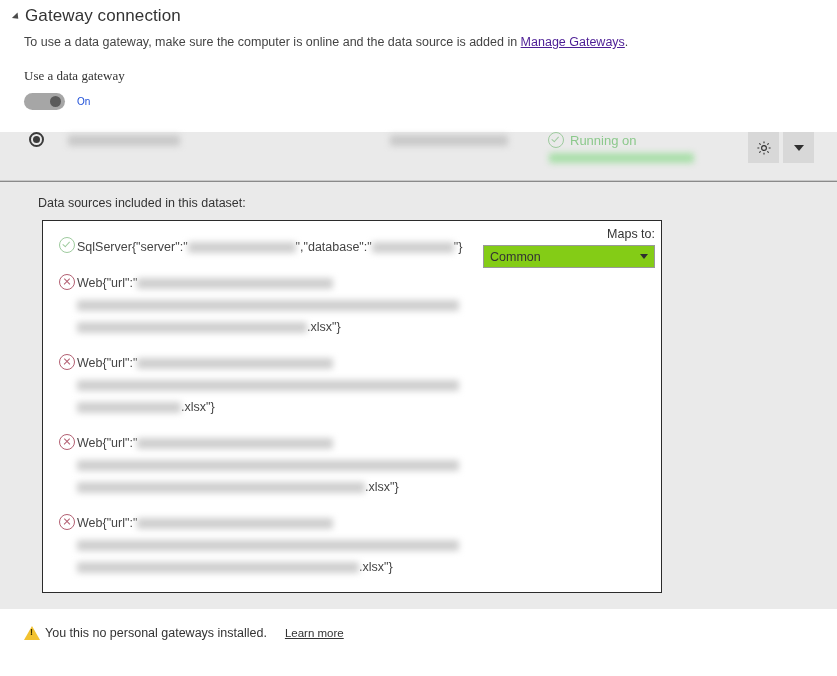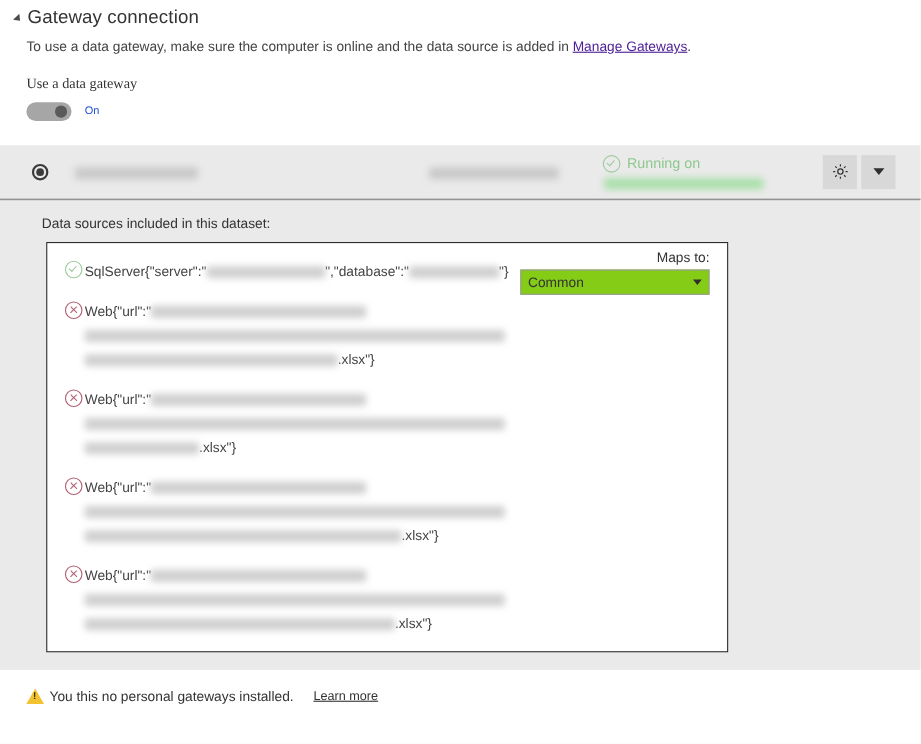--- a/index.html
+++ b/index.html
@@ -103,21 +103,21 @@
   .gw-head .c, .gw-row .c { box-sizing: border-box; }
   .c-radio  { width: 68px; flex: none; }
   .c-gw     { width: 162px; flex: none; }
   .c-dept   { width: 160px; flex: none; }
   .c-contact{ width: 158px; flex: none; }
   .c-status { width: 200px; flex: none; }
   .c-actions{ width: 89px; flex: none; text-align: left; }
 
   .gw-row {
     display: flex;
-    align-items: center;
+    align-items: flex-start;
     height: 48px;
     background: #eaeaea;
     border-bottom: 1px solid #c8c8c8;
   }
   .radio-outer {
     width: 15px; height: 15px;
     border-radius: 50%;
     border: 2px solid #3b3b3b;
     margin-left: 29px;
     position: relative;
@@ -274,21 +274,21 @@
   }
   .url-l1 { width: 196px; }
   .url-l2 { width: 382px; }
 
   .ds-sql { margin-top: 1px; }
   .b-server { width: 108px; }
   .b-db     { width: 82px; }
 
   .maps-wrap {
     position: absolute;
-    right: 16px;
+    right: 6px;
     top: 6px;
     width: 172px;
   }
   .maps-label {
     font-size: 12.5px;
     color: #333333;
     text-align: right;
     margin-bottom: 4px;
   }
   .maps-select {

